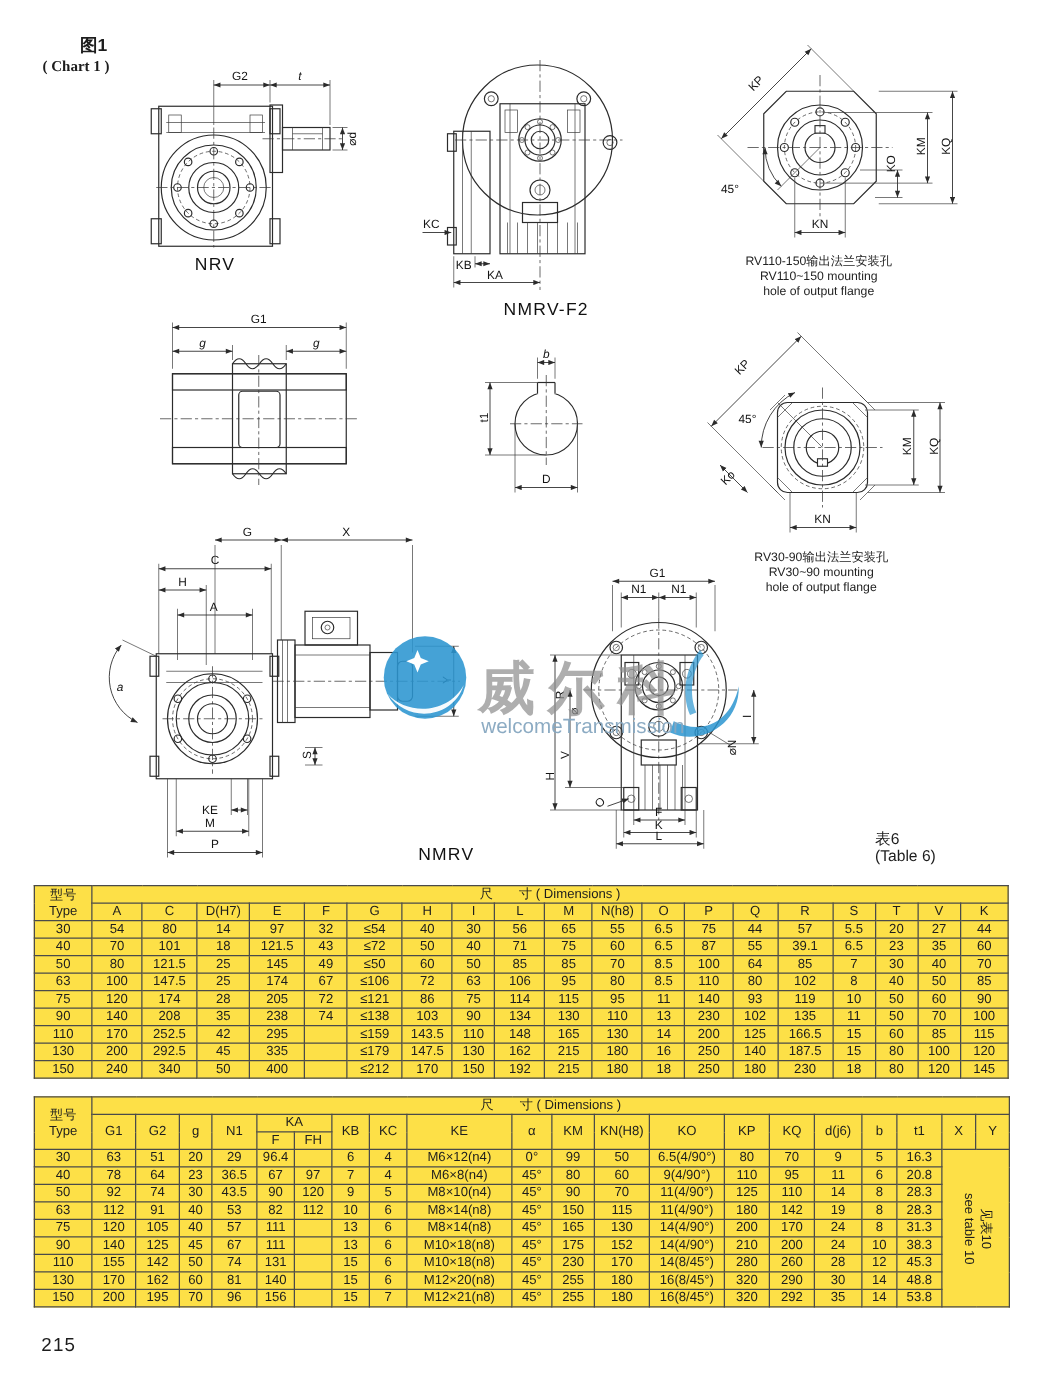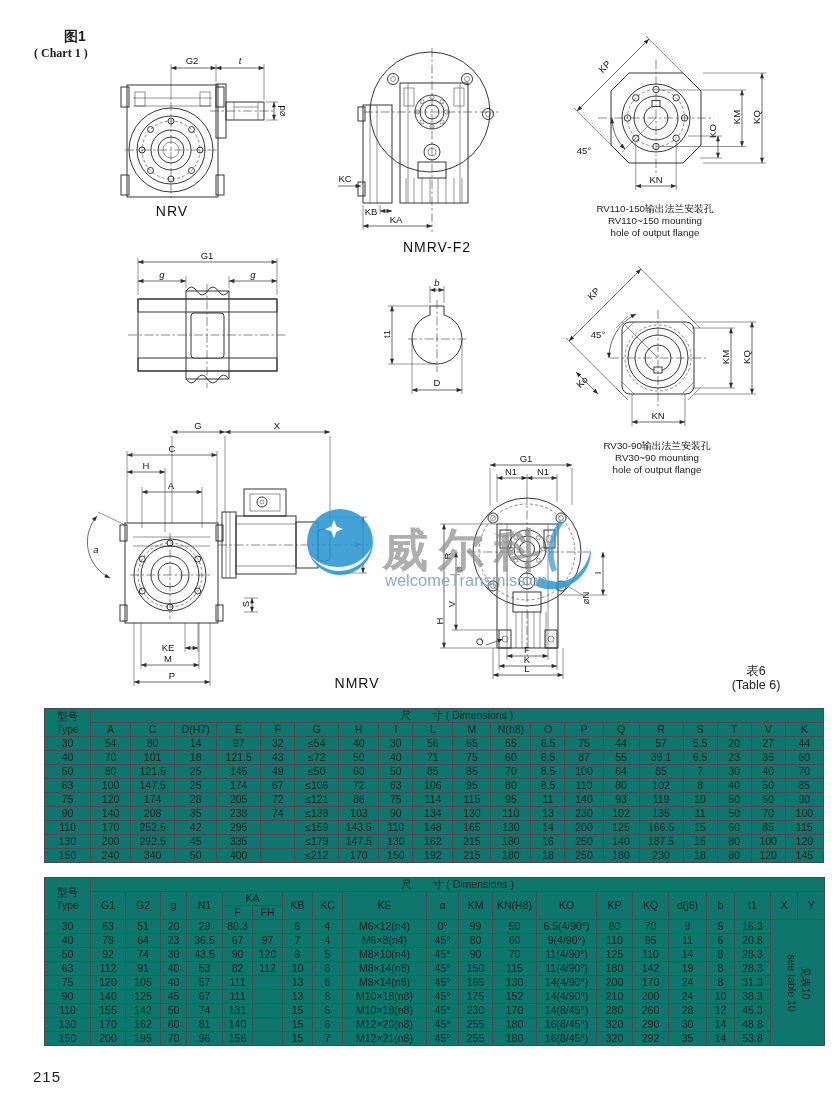--- a/index.html
+++ b/index.html
@@ -1,39 +1,39 @@
 <!DOCTYPE html>
 <html><head>
 <meta charset="utf-8">
 <style>
   html,body{margin:0;padding:0;background:#e8e8e8;}
   .page{position:relative;width:840px;height:1120px;background:#ffffff;overflow:hidden;
         font-family:"Liberation Sans",sans-serif;color:#1d1d1d;}
   .abs{position:absolute;}
   .fig-cn{left:64px;top:28px;font-size:14px;font-weight:bold;}
   .fig-en{left:34px;top:46px;font-size:12px;font-weight:bold;font-family:Liberation Serif, serif;}
-  .t6{left:700px;top:664px;width:112px;text-align:center;font-size:12.5px;line-height:1.15;}
+  .t6{left:700px;top:664px;width:112px;font-size:12.5px;line-height:1.15;}
   .pageno{left:33px;top:1068px;font-size:15px;letter-spacing:1px;}
   
   svg{display:block;}
   .s{stroke:#2b2b2b;stroke-width:.95;fill:none;}
   .t{stroke:#3a3a3a;stroke-width:.55;fill:none;}
   .d{stroke:#3a3a3a;stroke-width:.6;fill:none;stroke-dasharray:9 2.5 2.5 2.5;}
   .dsh{stroke:#3a3a3a;stroke-width:.6;fill:none;stroke-dasharray:3 2.2;}
   .dim{stroke:#2b2b2b;stroke-width:.7;fill:none;marker-start:url(#ar);marker-end:url(#ar);}
   .dime{stroke:#2b2b2b;stroke-width:.7;fill:none;marker-end:url(#ar);}
   .lbl{font:9.5px "Liberation Sans",sans-serif;fill:#141414;text-anchor:middle;}
   .lbl.it{font-style:italic;}
   .cap{font:9.8px "Liberation Sans",sans-serif;fill:#222;text-anchor:middle;}
   .name{font:14px "Liberation Sans",sans-serif;fill:#111;text-anchor:middle;letter-spacing:1px;}
   .wmcn{font:bold 46px "Liberation Sans",sans-serif;fill:#8f8f8f;opacity:.72;letter-spacing:10px;}
   .wmen{font:16.5px "Liberation Sans",sans-serif;fill:#86a7c0;opacity:.95;}
   
-  table{position:absolute;left:44px;border-collapse:collapse;table-layout:fixed;
-        font-size:10.5px;background:#0f766e;border:1.6px solid #2f2f2f;}
+  table{position:absolute;left:27px;border-collapse:collapse;table-layout:fixed;
+        font-size:10.5px;background:#fde047;border:1.6px solid #2f2f2f;}
   #table1{top:708px;width:780px;}
   #table2{top:877px;width:780px;}
   th,td{border:1px solid #4a4a4a;text-align:center;vertical-align:middle;
         padding:0 1px;height:13px;line-height:1.05;font-weight:normal;white-space:nowrap;
         overflow:hidden;}
   thead th{font-weight:normal;}
   .type-h div{line-height:1.15;}
   .xy-td{position:relative;}
   .xy-note{position:absolute;left:50%;top:50%;transform:translate(-50%,-50%) rotate(90deg);
            white-space:nowrap;text-align:center;font-size:10.5px;line-height:1.3;}
@@ -779,21 +779,21 @@
           <th>FH</th>
         </tr>
       </thead>
     <tbody>
         <tr>
           <td>30</td>
           <td>63</td>
           <td>51</td>
           <td>20</td>
           <td>29</td>
-          <td>80.3</td>
+          <td>96.4</td>
           <td></td>
           <td>6</td>
           <td>4</td>
           <td>M6×12(n4)</td>
           <td>0°</td>
           <td>99</td>
           <td>50</td>
           <td>6.5(4/90°)</td>
           <td>80</td>
           <td>70</td>

